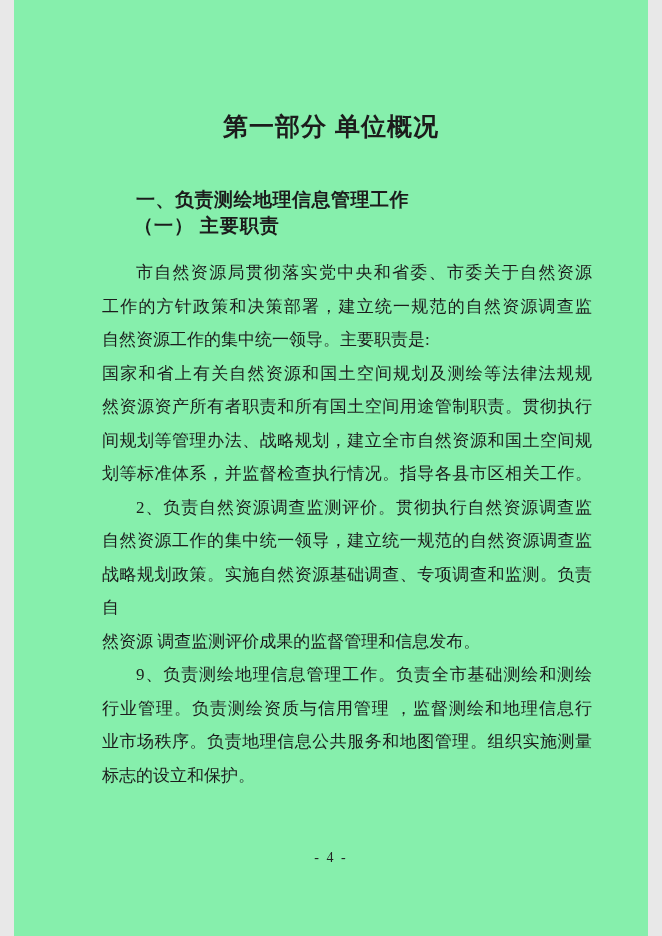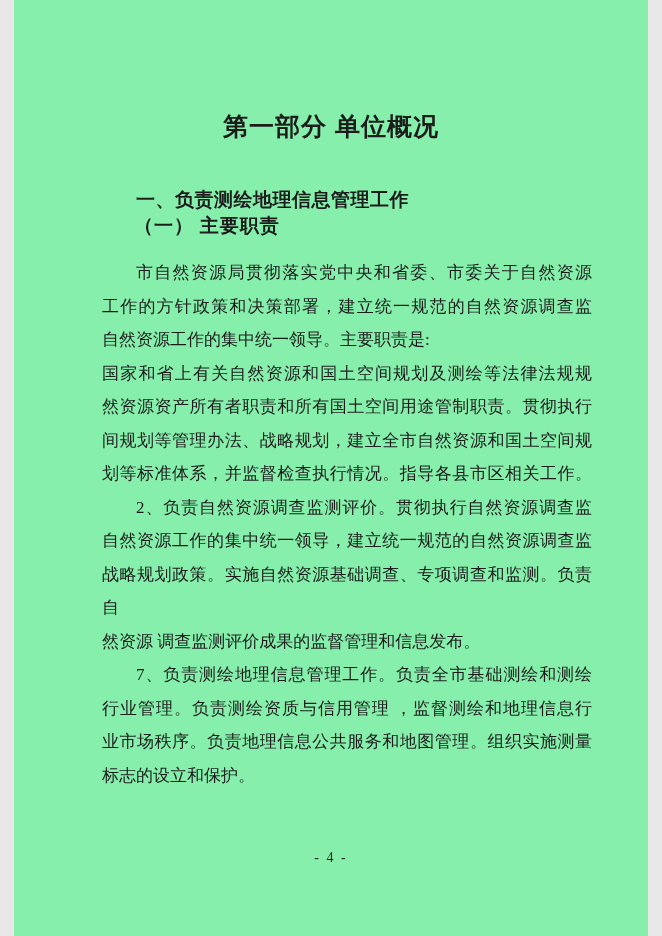--- a/index.html
+++ b/index.html
@@ -109,21 +109,21 @@
     </div>
 
     <div>
       <span class="line j indent">2、负责自然资源调查监测评价。贯彻执行自然资源调查监</span>
       <span class="line j">自然资源工作的集中统一领导，建立统一规范的自然资源调查监</span>
       <span class="line j">战略规划政策。实施自然资源基础调查、专项调查和监测。负责自</span>
       <span class="line">然资源 调查监测评价成果的监督管理和信息发布。</span>
     </div>
 
     <div>
-      <span class="line j indent">7、负责测绘地理信息管理工作。负责全市基础测绘和测绘</span>
+      <span class="line j indent">9、负责测绘地理信息管理工作。负责全市基础测绘和测绘</span>
       <span class="line j">行业管理。负责测绘资质与信用管理 ，监督测绘和地理信息行</span>
       <span class="line j">业市场秩序。负责地理信息公共服务和地图管理。组织实施测量</span>
       <span class="line">标志的设立和保护。</span>
     </div>
 
   </div>
 
   <div class="page-number">- 4 -</div>
 
 </div>

